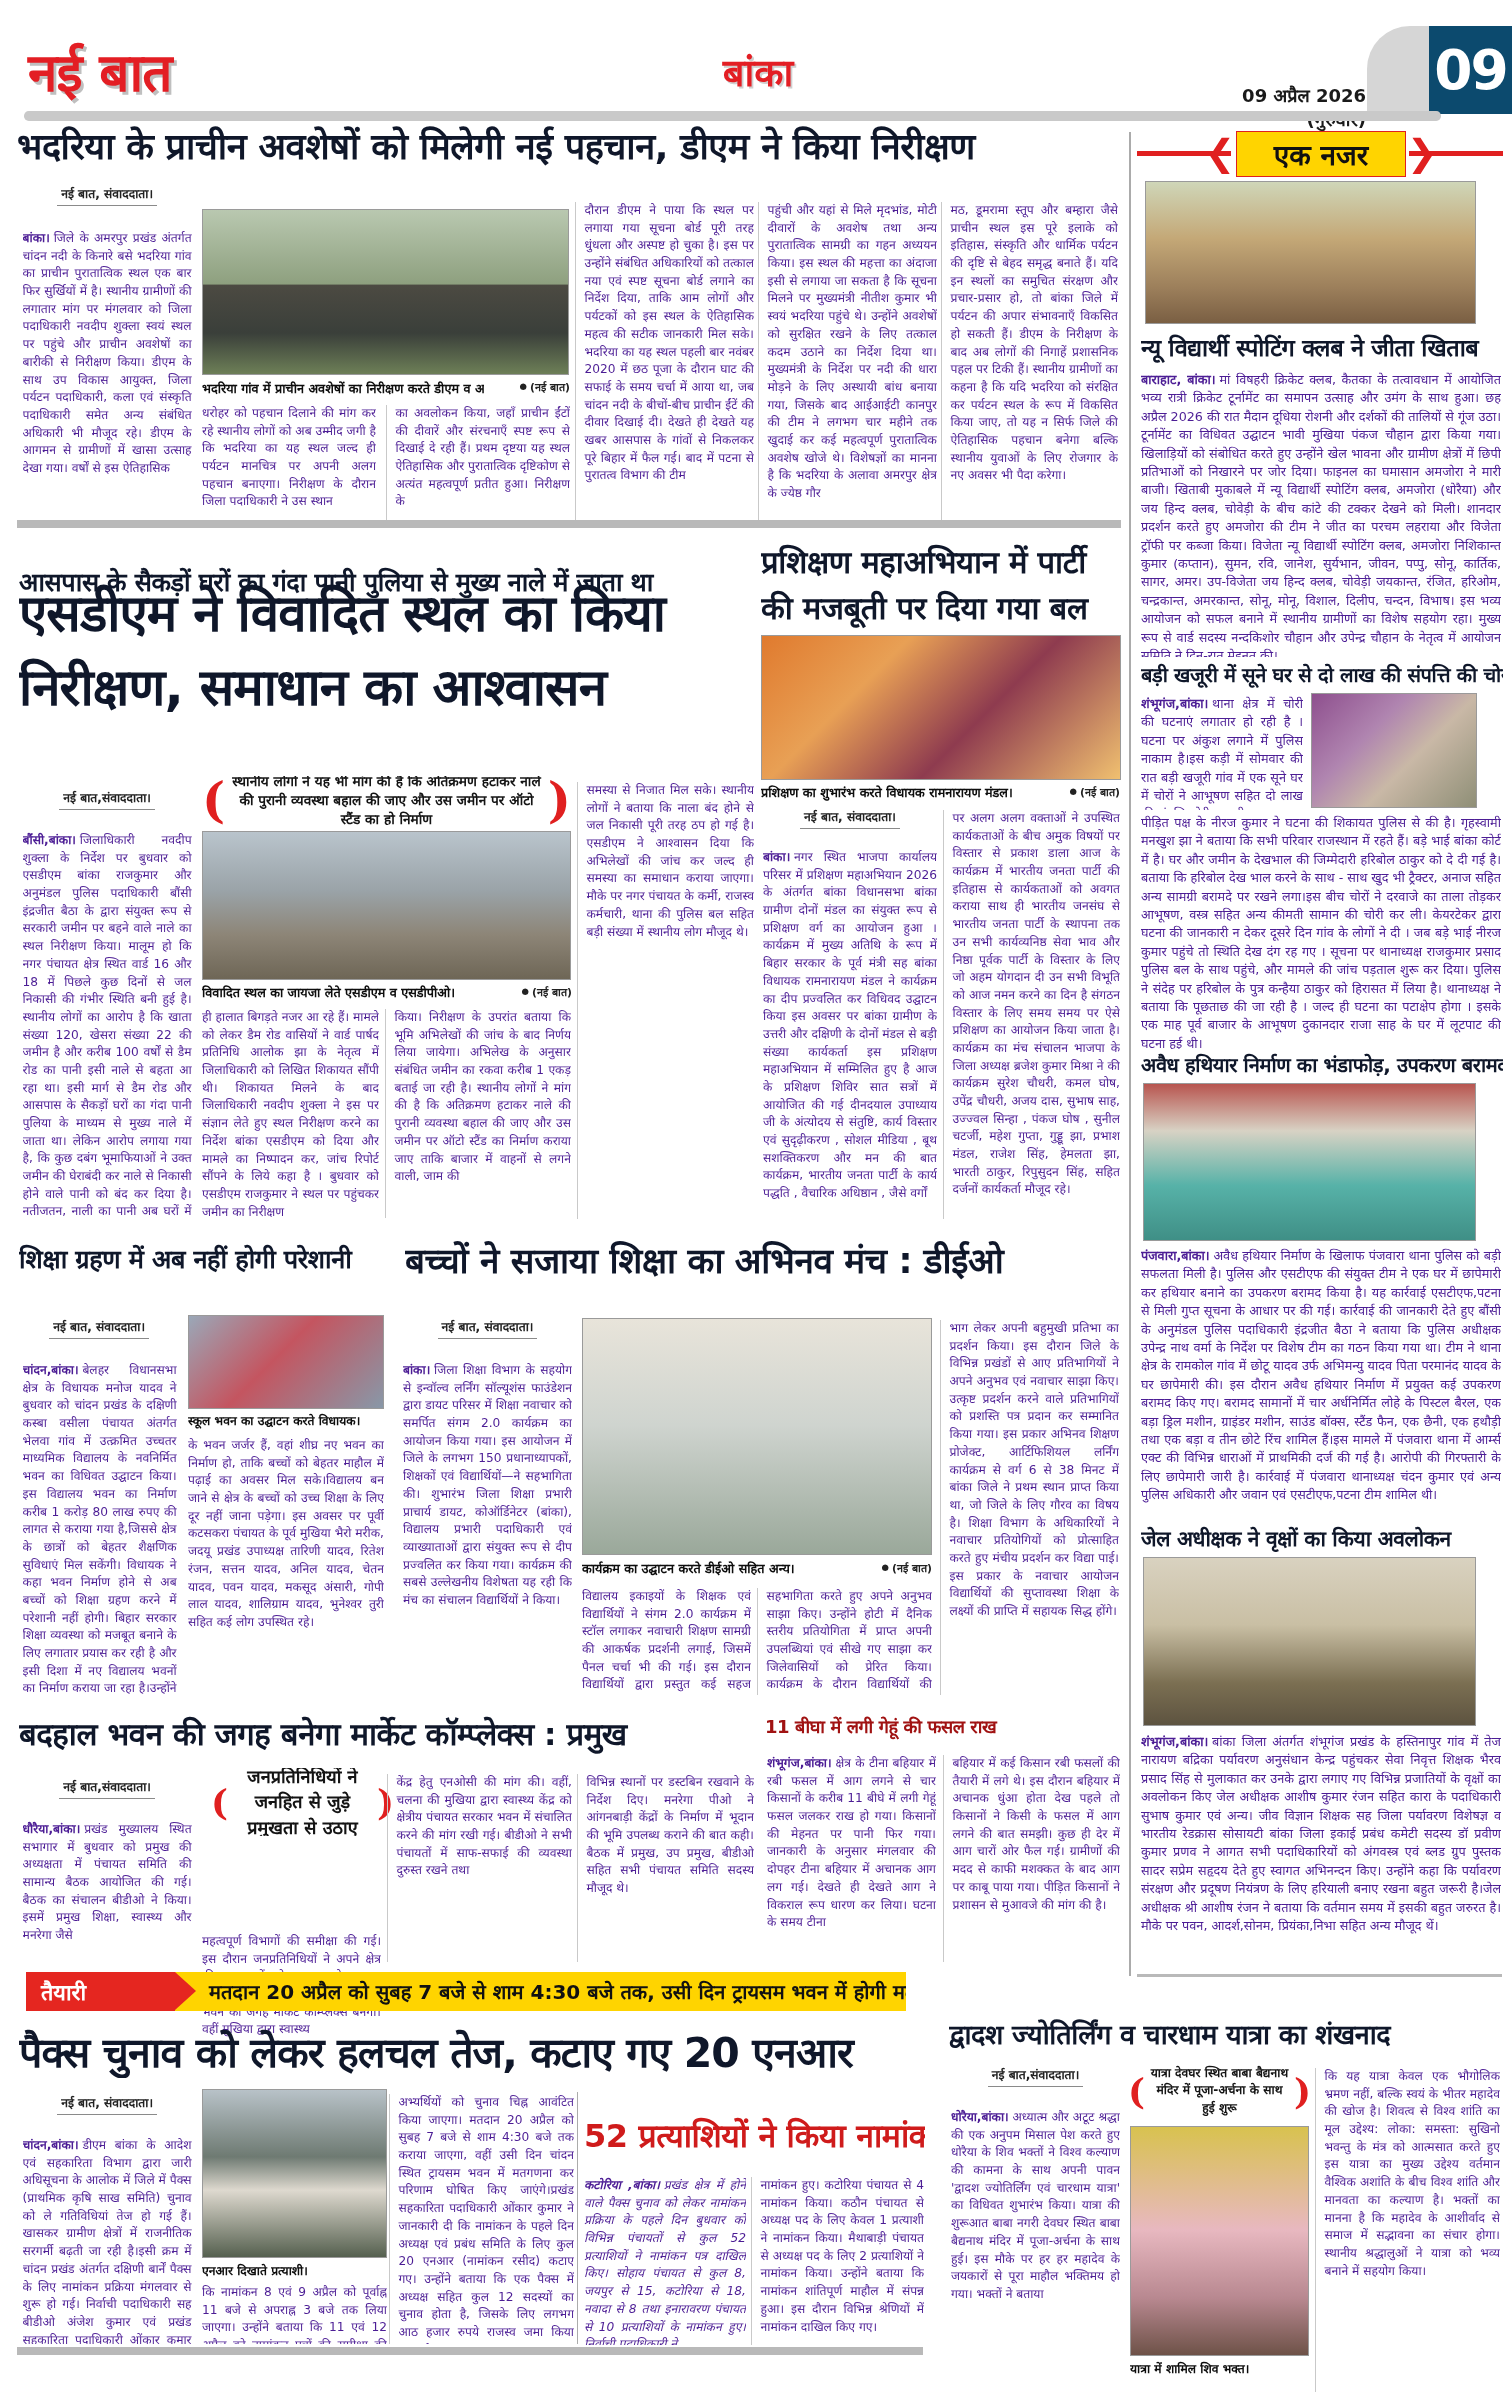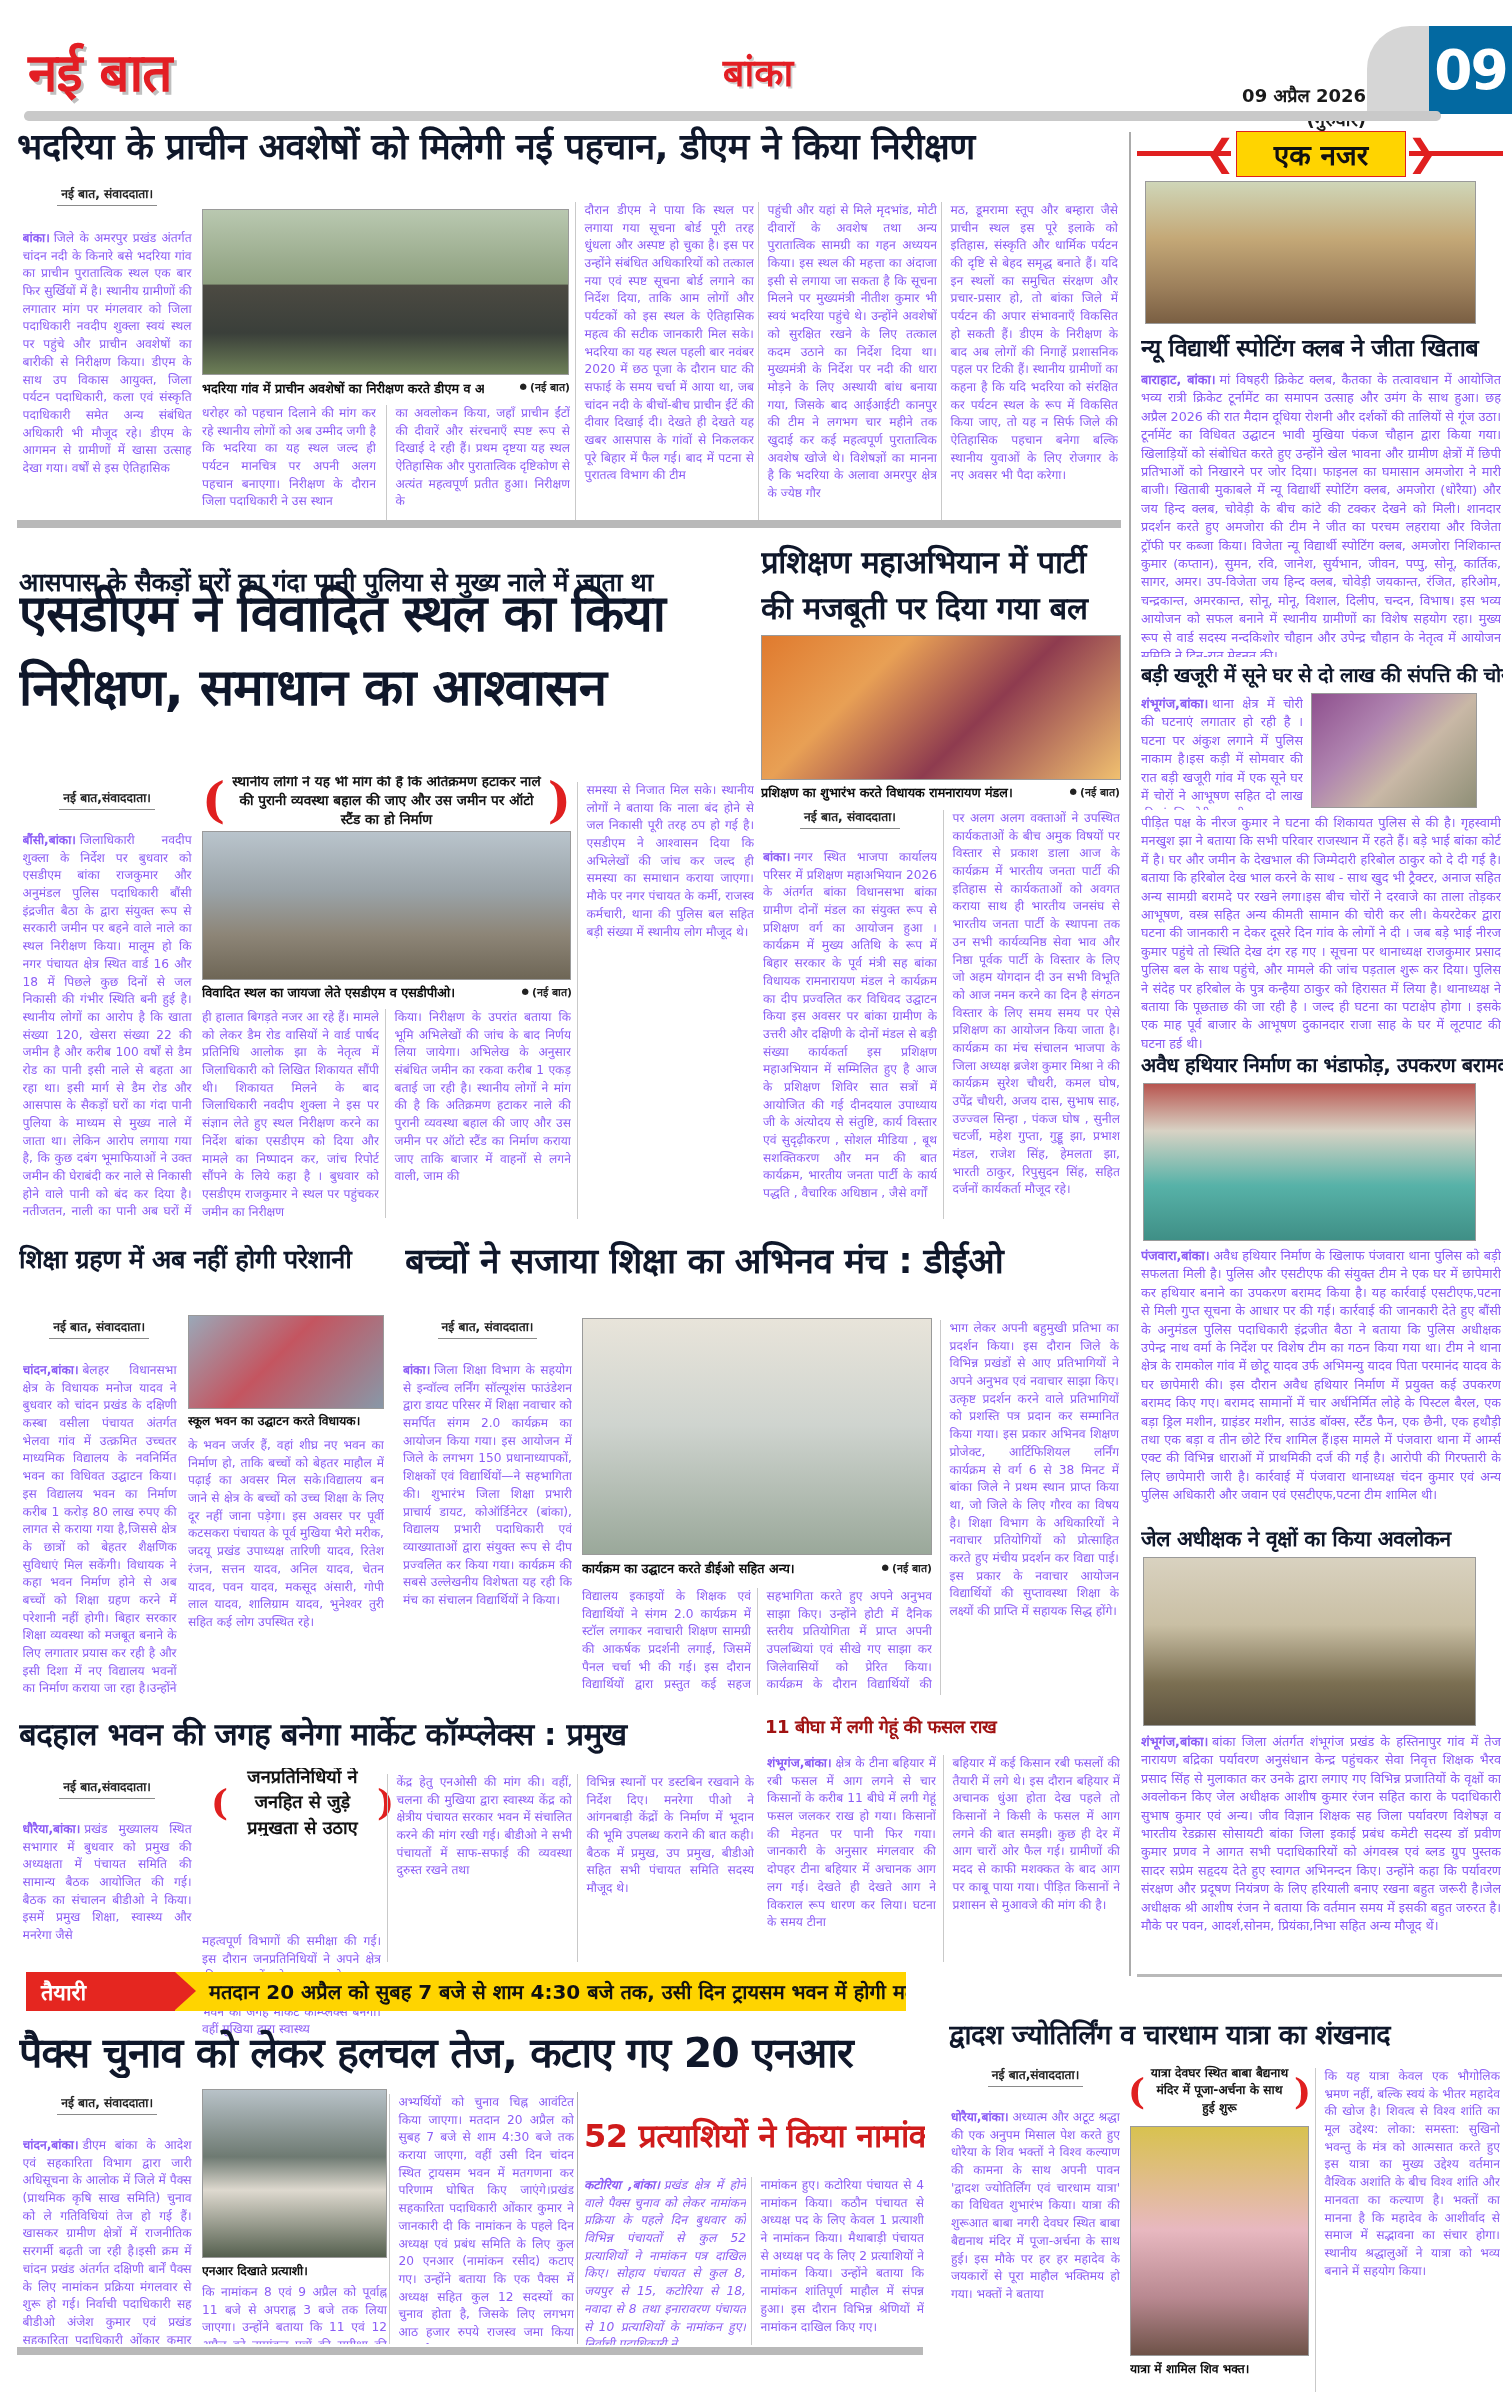--- a/index.html
+++ b/index.html
@@ -1,19 +1,19 @@
 <!DOCTYPE html>
 <html style="font-size:15px"><head>
 <meta charset="utf-8">
 <style>
   html,body{margin:0;padding:0;background:#ffffff;}
   #page{position:relative;width:1512px;height:2402px;background:#fff;overflow:hidden;
         font-family:"DejaVu Sans",sans-serif;color:#111;}
   .hl{position:absolute;font-weight:bold;color:#0f172a;white-space:nowrap;overflow:hidden;letter-spacing:-0.4px;}
-  .bd{position:absolute;font-size:12.2px;line-height:1.45;text-align:justify;overflow:hidden;color:#8b5cf6;}
+  .bd{position:absolute;font-size:12.2px;line-height:1.45;text-align:justify;overflow:hidden;color:#4c1d95;}
   .bd .dl{margin-right:3.8px;}
   .byl{position:absolute;font-weight:bold;font-size:12.2px;text-align:center;color:#222;}
   .byl span{display:inline-block;padding:0 3.8px 2.8px 3.8px;border-bottom:1.5px solid #8a8a8a;}
   .cap{position:absolute;font-weight:bold;font-size:12.7px;color:#0d0d0d;overflow:hidden;white-space:nowrap;}
   .credit{position:absolute;font-weight:bold;font-size:10.8px;color:#222;text-align:right;}
   .credit::before{content:"● ";font-size:8.5px;vertical-align:1.9px;}
   .ph{position:absolute;border:0.9px solid #9a9a9a;box-sizing:border-box;}
   .rule-h{position:absolute;background:#b9b9b9;}
   .rule-v{position:absolute;background:#ababab;}
   .rcol{border-left:0.9px solid #c9c9c9;padding-left:8.5px;box-sizing:border-box;}
@@ -21,21 +21,21 @@
       font-weight:bold;font-size:13.7px;line-height:1.4;color:#141414;overflow:hidden;}
   .pq::before{content:"(";color:#e02020;font-weight:bold;font-size:49px;line-height:.8;margin-right:5.6px;font-family:"DejaVu Serif",serif;}
   .pq::after{content:")";color:#e02020;font-weight:bold;font-size:49px;line-height:.8;margin-left:5.6px;font-family:"DejaVu Serif",serif;}
   .pq.small::before,.pq.small::after{font-size:36px;}
   
   #logo{position:absolute;left:28px;top:34px;font-size:53px;font-weight:bold;color:#e31e24;
         text-shadow:2.8px 2.8px 0 #bfbfbf;letter-spacing:-0.9px;}
   #edition{position:absolute;left:617px;top:45px;width:282px;text-align:center;font-size:38px;font-weight:bold;color:#e31e24;text-shadow:1.9px 1.9px 0 #cfcfcf;}
   #issue-date{position:absolute;left:1182px;top:83px;width:184px;text-align:right;font-size:18px;font-weight:bold;color:#1a1a1a;}
   #corner{position:absolute;left:1367px;top:26px;width:145px;height:88px;background:#d6d6d6;border-radius:43px 0 0 0;}
-  #pageno{position:absolute;left:1429px;top:26px;width:83px;height:88px;background:#0369a1;color:#fff;
+  #pageno{position:absolute;left:1429px;top:26px;width:83px;height:88px;background:#0c4a6e;color:#fff;
           font-size:55px;font-weight:bold;display:flex;align-items:center;justify-content:center;letter-spacing:-1.9px;}
   
   .banner-line{position:absolute;background:#e02020;height:4.7px;}
   #banner-box{position:absolute;left:1236px;top:131px;width:168px;height:44px;background:#ffd400;border:1.9px solid #e02020;
               display:flex;align-items:center;justify-content:center;font-size:28px;font-weight:bold;color:#111;}
   .banner-arrow{position:absolute;top:132px;font-size:36px;font-weight:bold;color:#e02020;line-height:41px;}
   
   #prep-tag{position:absolute;left:26px;top:1972px;width:149px;height:39px;background:#e52620;color:#fff;
             display:flex;align-items:center;padding-left:15px;font-size:21.7px;font-weight:bold;box-sizing:border-box;}
   #prep-arrow{position:absolute;left:175px;top:1972px;width:0;height:0;border-top:19.3px solid transparent;

